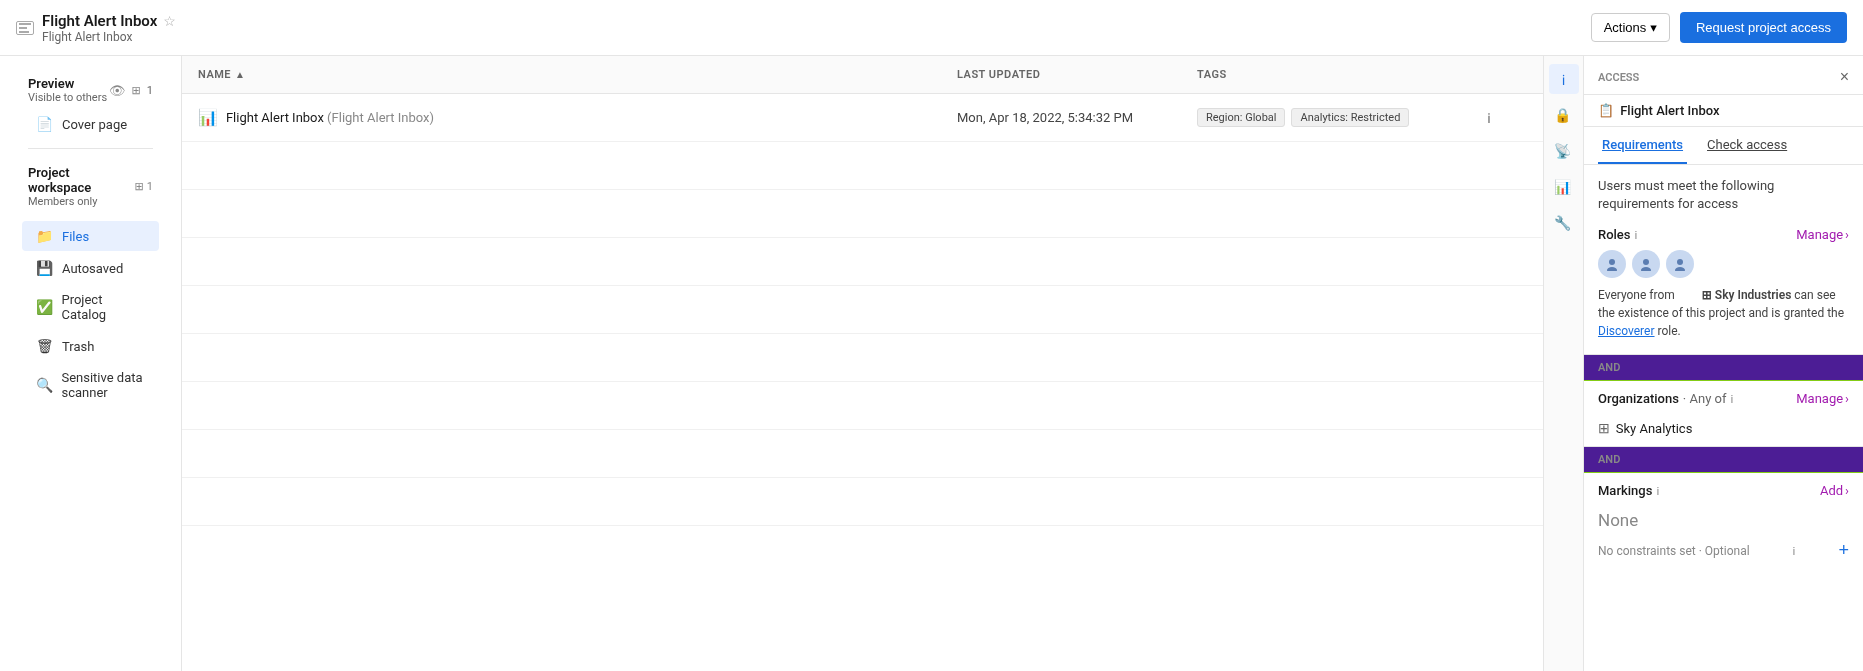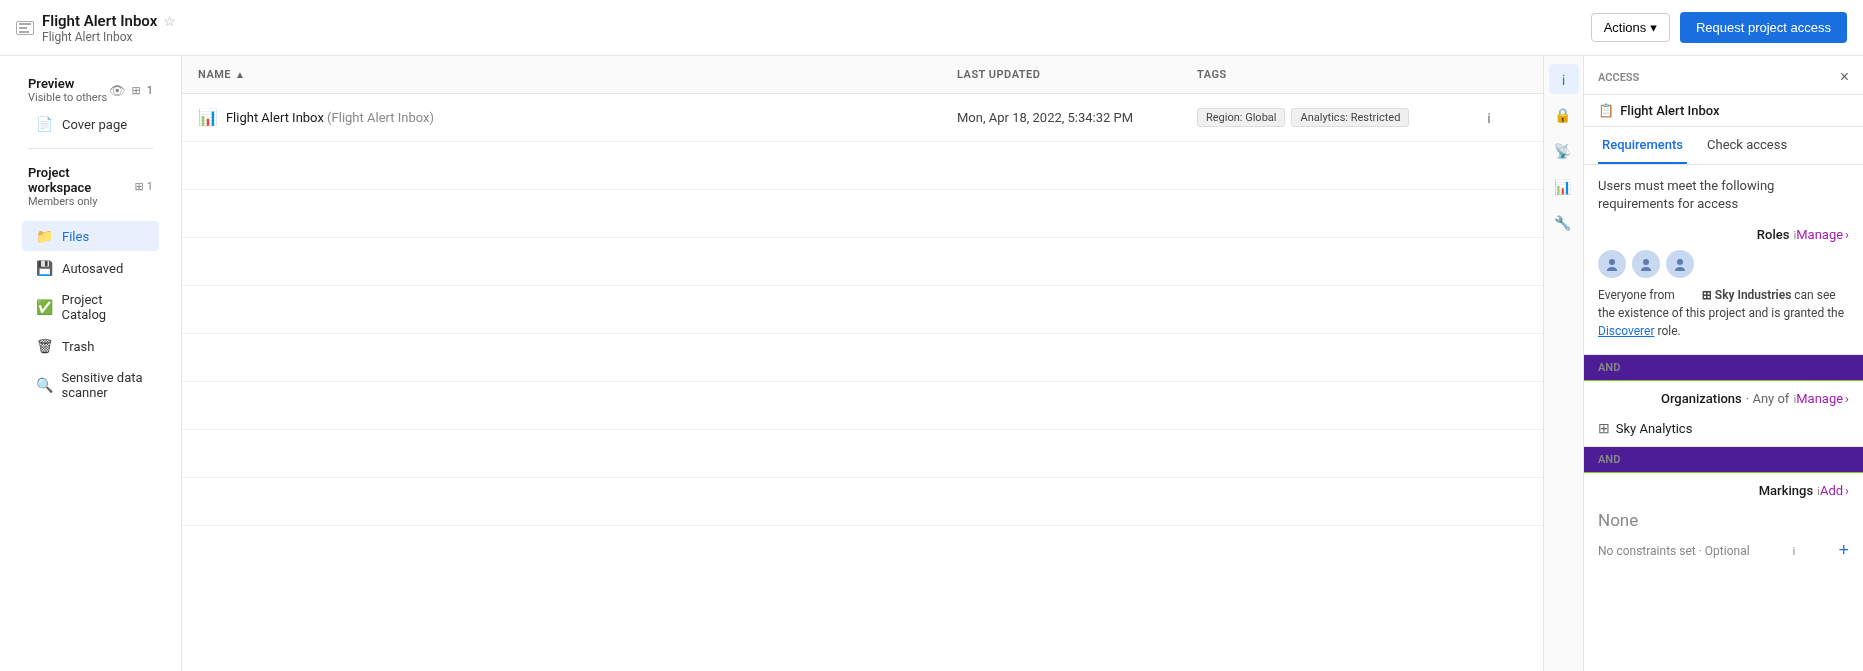--- a/index.html
+++ b/index.html
@@ -54,28 +54,28 @@
 
     
     .right-panel { width: 280px; border-left: 1px solid #e5e5e5; display: flex; flex-direction: column; overflow-y: auto; flex-shrink: 0; }
     .right-panel-header { display: flex; align-items: center; justify-content: space-between; padding: 12px 14px 8px; border-bottom: 1px solid #e5e5e5; }
     .access-label { font-size: 11px; color: #888; font-weight: 600; text-transform: uppercase; }
     .close-btn { background: none; border: none; cursor: pointer; font-size: 16px; color: #666; }
     .panel-project-name { display: flex; align-items: center; gap: 6px; padding: 8px 14px; border-bottom: 1px solid #e5e5e5; font-size: 13px; font-weight: 500; }
 
     
     .panel-tabs { display: flex; border-bottom: 1px solid #e5e5e5; padding: 0 14px; }
-    .panel-tab { padding: 10px 4px; margin-right: 16px; font-size: 13px; cursor: pointer; color: #444; border-bottom: 2px solid transparent; }
+    .panel-tab { padding: 10px 4px; margin-right: 16px; font-size: 13px; cursor: pointer; color: #444; border-bottom: 2px solid transparent; text-decoration: underline; }
     .panel-tab.active { color: #1a6fdf; border-bottom-color: #1a6fdf; font-weight: 500; }
 
     .panel-body { padding: 12px 14px; overflow-y: auto; }
     .panel-desc { font-size: 13px; color: #444; margin-bottom: 14px; line-height: 1.4; }
 
     
-    .section-header { display: flex; align-items: center; justify-content: flex-end; margin-bottom: 8px; }
+    .section-header { display: flex; align-items: center; justify-content: space-between; margin-bottom: 8px; }
     .section-title { font-size: 13px; font-weight: 500; display: flex; align-items: center; gap: 4px; }
     .manage-link { font-size: 13px; color: #a21caf; cursor: pointer; display: flex; align-items: center; gap: 2px; }
     .role-avatars { display: flex; gap: 6px; margin-bottom: 8px; }
     .avatar { width: 28px; height: 28px; border-radius: 50%; background: #c8d8f0; display: flex; align-items: center; justify-content: center; font-size: 11px; color: #1a6fdf; }
     .role-desc { font-size: 12px; color: #444; line-height: 1.5; margin-bottom: 14px; }
     .role-desc strong { font-weight: 600; margin-left: 24px; }
     .role-desc a { color: #1a6fdf; text-decoration: underline; }
 
     .and-separator { font-size: 11px; color: #888; text-transform: uppercase; font-weight: 600; padding: 6px 0; border-top: 1px solid #e5e5e5; border-bottom: 1px solid #84cc16; margin-bottom: 10px; background: #4c1d95; margin-left: -14px; margin-right: -14px; padding-left: 14px; }
 

